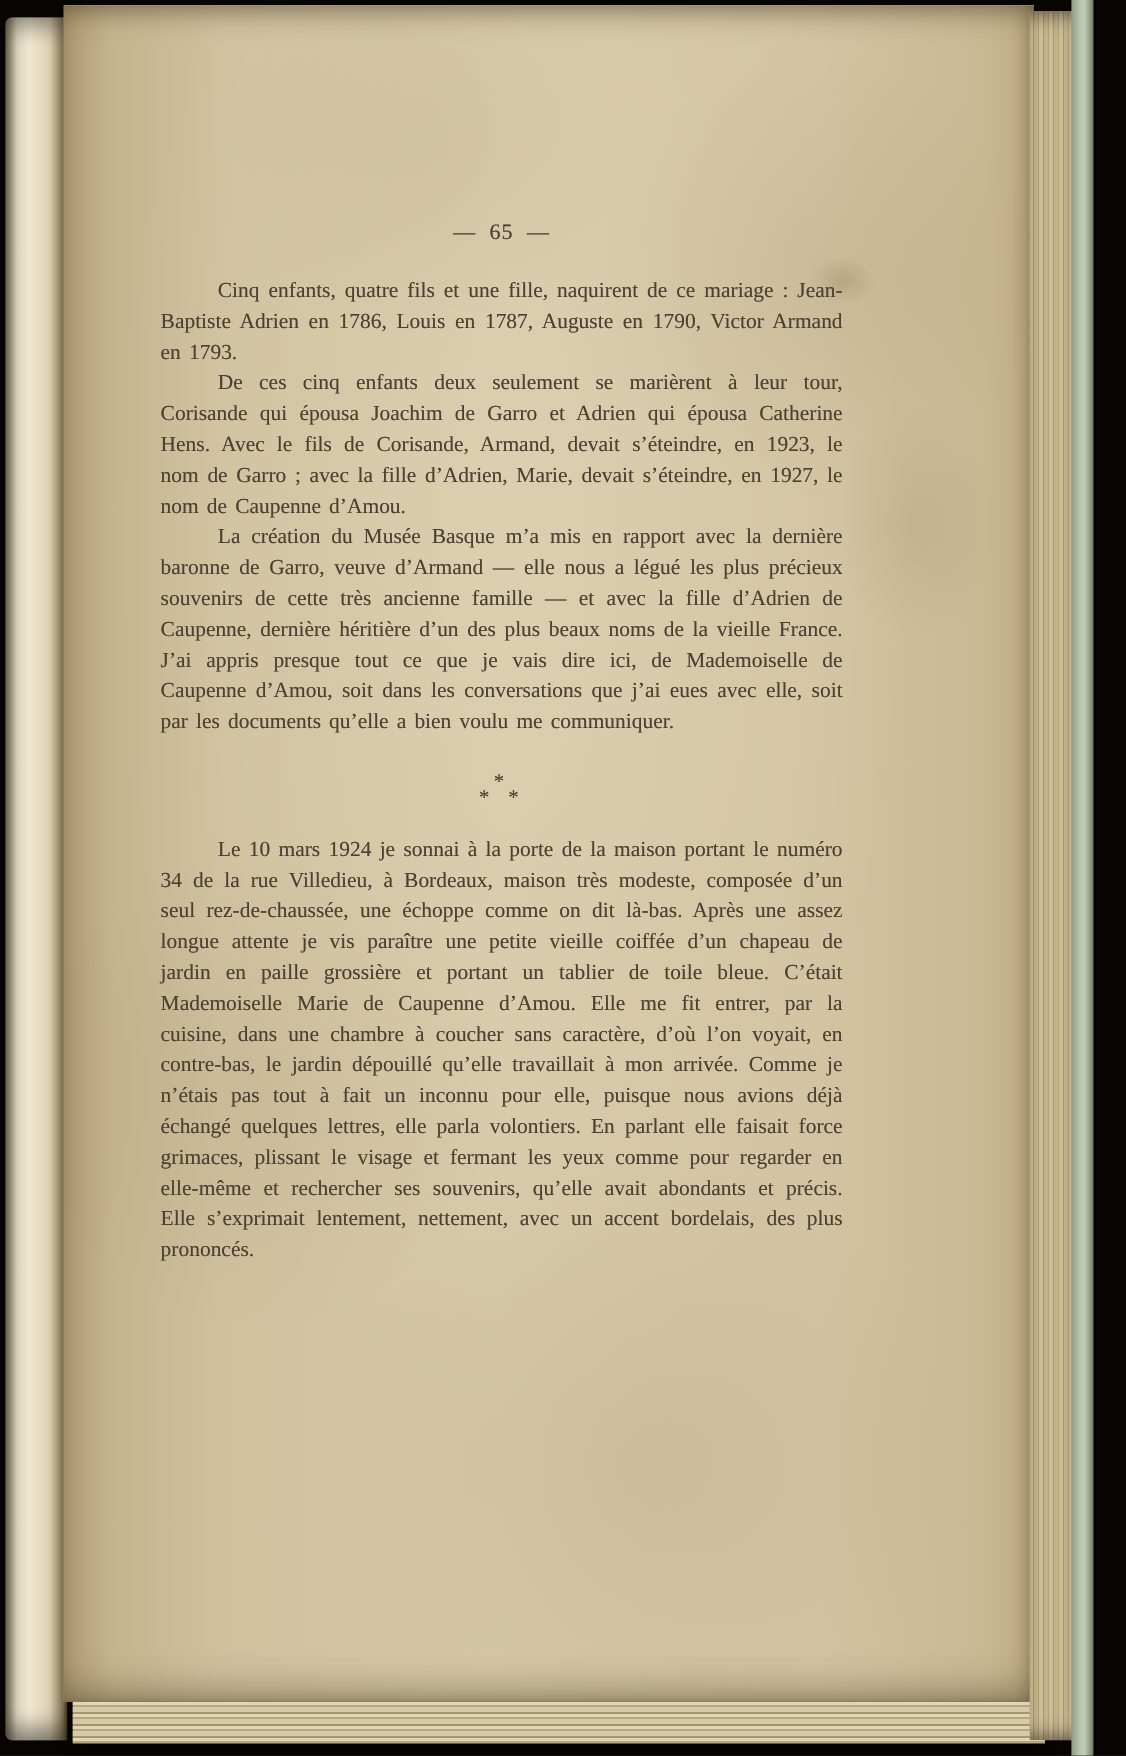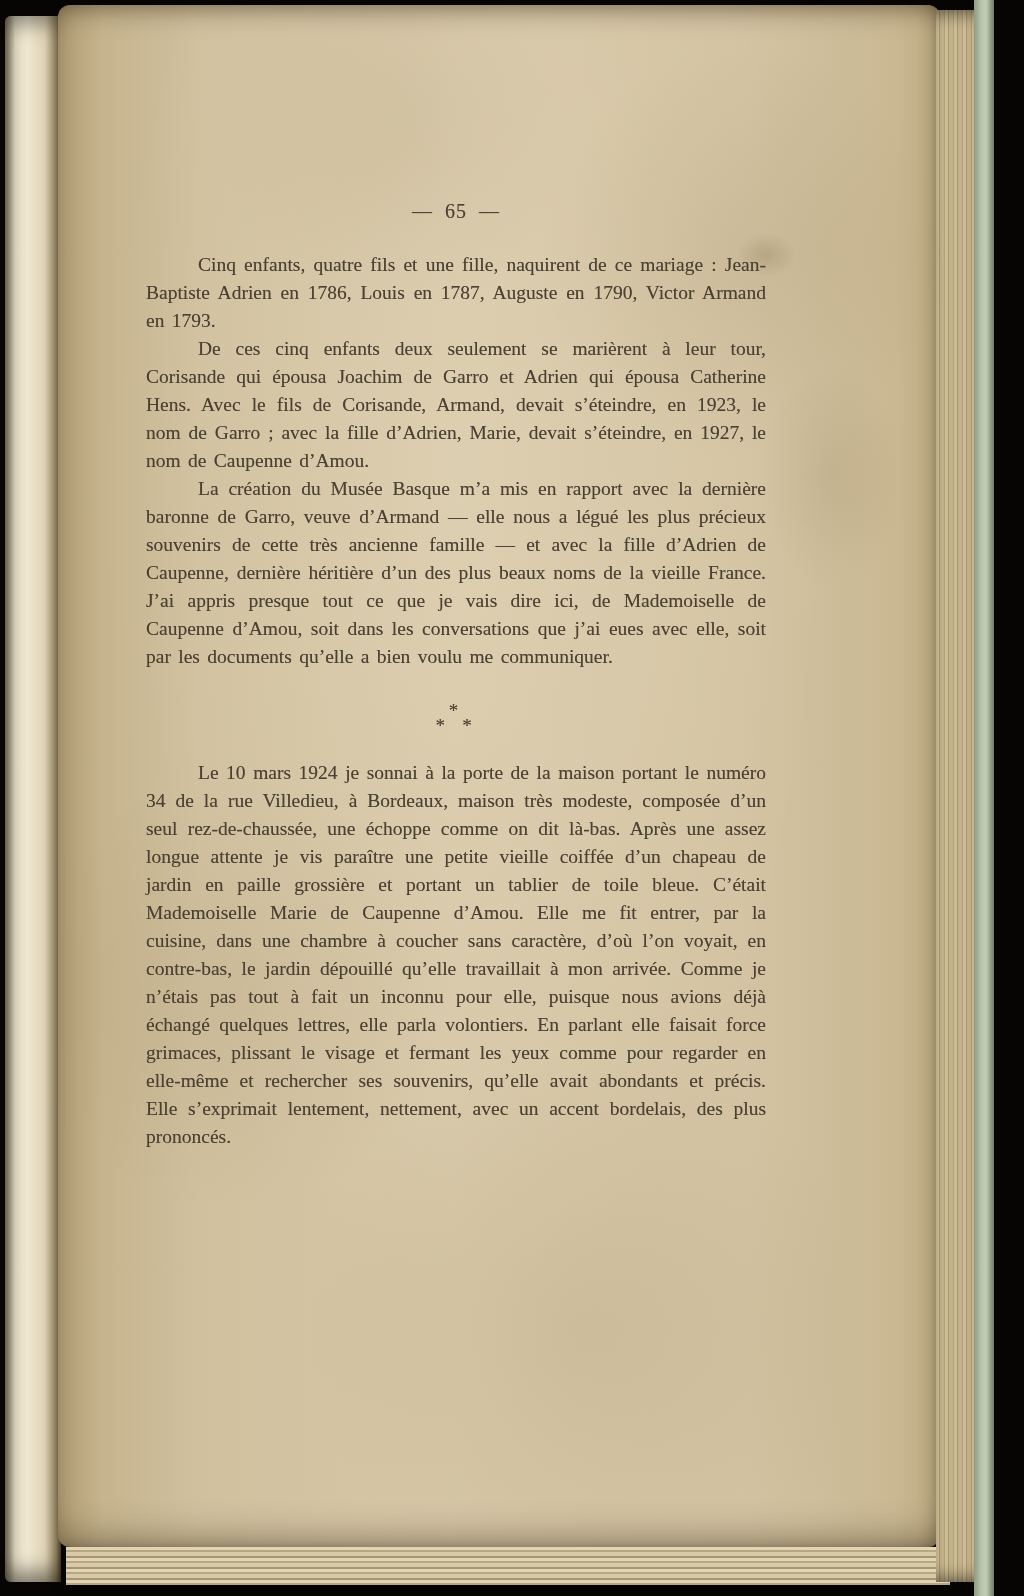--- a/index.html
+++ b/index.html
@@ -46,21 +46,20 @@
     width: 882px;
     height: 1542px;
     background:
       radial-gradient(ellipse at 46% 32%, rgba(255,248,225,0.16) 0%, rgba(255,248,225,0) 55%),
       linear-gradient(90deg, #b09c74 0%, #c6b48e 5%, #d0c09e 16%, #d6c7a7 45%, #d3c3a2 78%, #cab893 95%, #bca981 100%),
       #cfbe9d;
     box-shadow:
       inset 0 18px 26px -14px rgba(62,48,26,0.55),
       inset 0 -26px 34px -18px rgba(62,48,26,0.45),
       inset -10px 0 18px -10px rgba(62,48,26,0.5);
-    border-radius: 12px;
   }
 
   
   .paper-texture {
     position: absolute;
     inset: 0;
     pointer-events: none;
     background:
       radial-gradient(circle at 78% 16%, rgba(120,95,55,0.10) 0%, rgba(120,95,55,0) 14%),
       radial-gradient(circle at 20% 64%, rgba(120,95,55,0.08) 0%, rgba(120,95,55,0) 18%),

